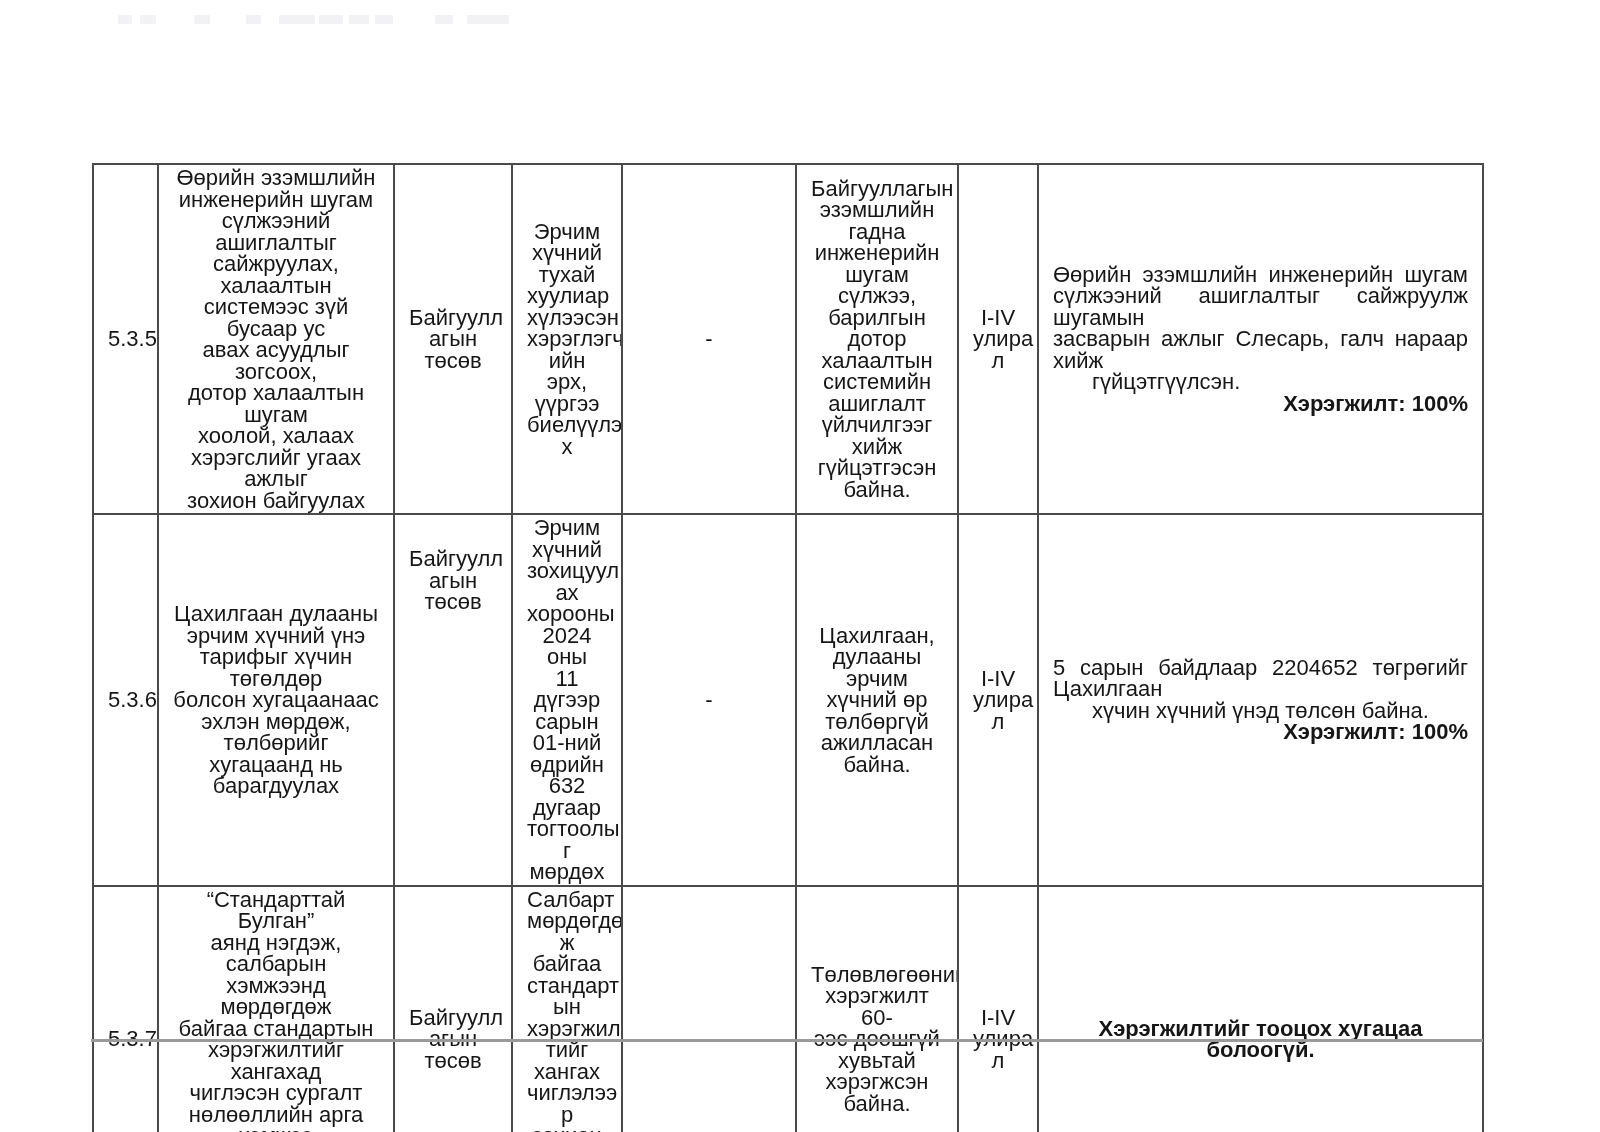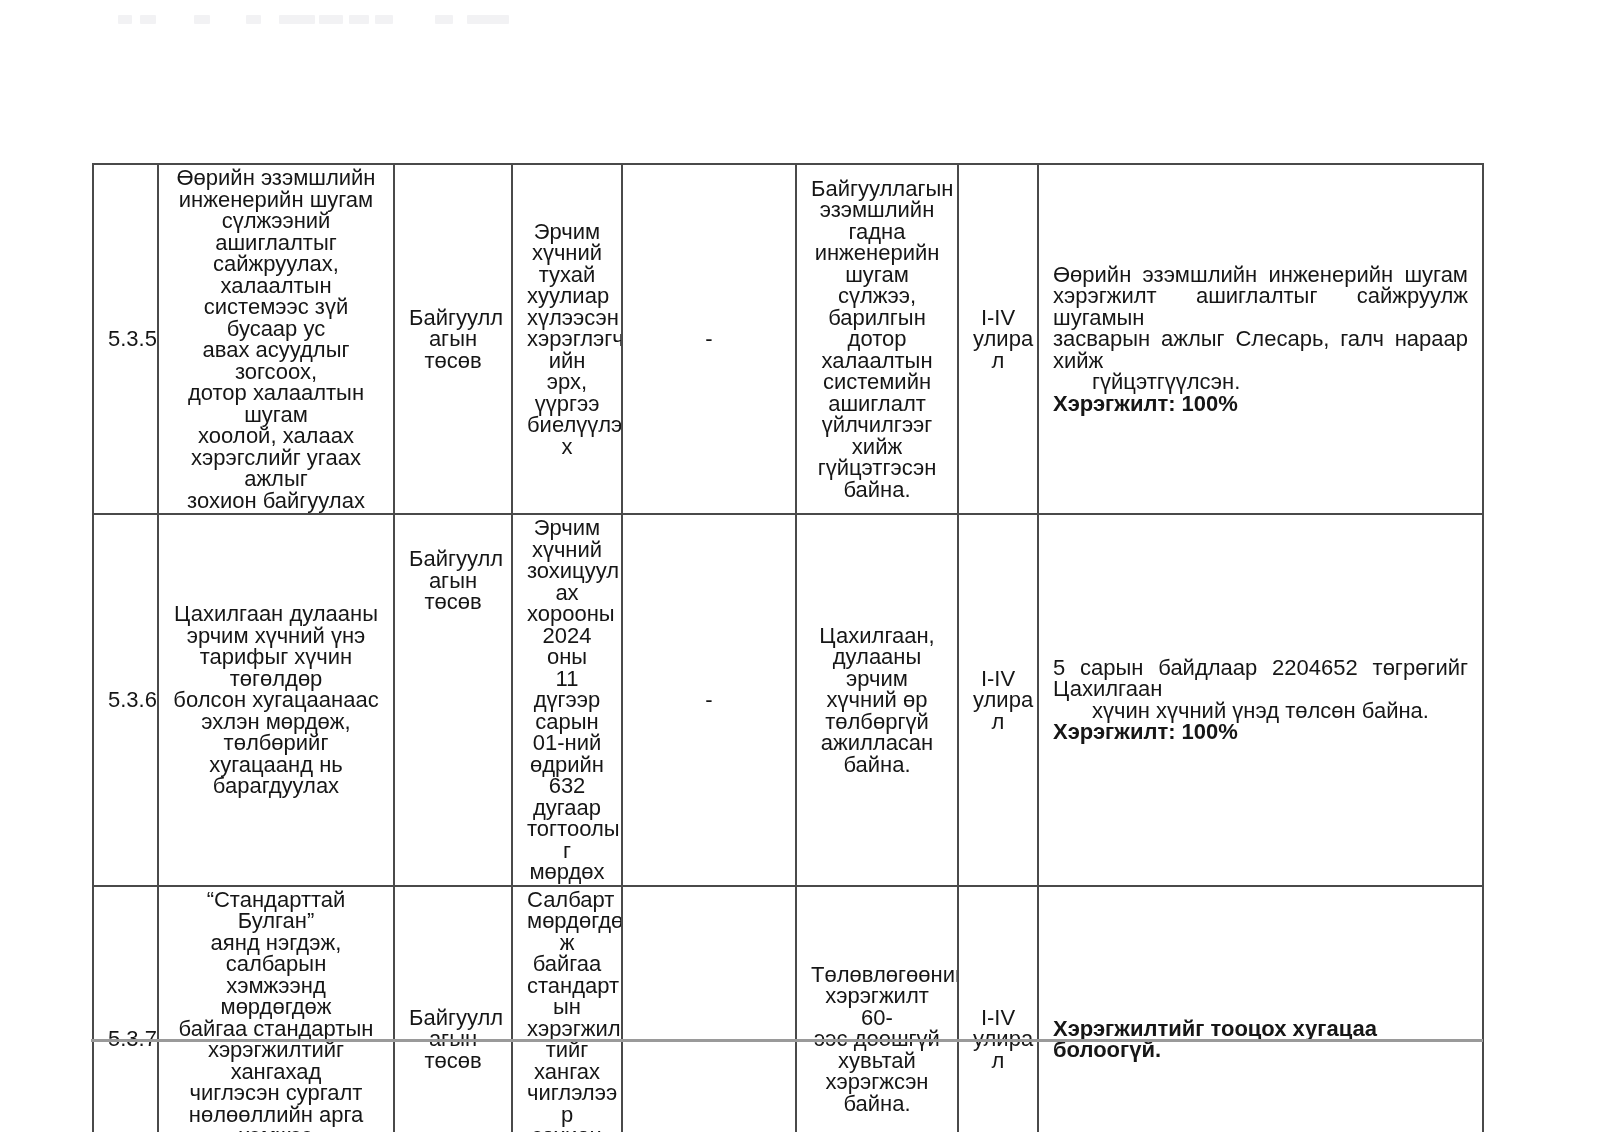--- a/index.html
+++ b/index.html
@@ -59,23 +59,24 @@
   .result-body > div {
     text-align: justify;
     text-align-last: justify;
   }
   .result-body > div:last-child {
     text-align-last: auto;
     margin-left: 39px;
   }
   .score {
     font-weight: bold;
-    text-align: left;
+    text-align: right;
   }
   .score.center {
+    text-align: center;
   }
   
   .table-bottom-rule {
     position: absolute;
     left: 91px;
     top: 1039px;
     width: 1392px;
     height: 3px;
     background: #9a9a9a;
   }
@@ -153,21 +154,21 @@
 үйлчилгээг
 хийж
 гүйцэтгэсэн
 байна.</td>
       <td class="prewrap">I-IV
 улира
 л</td>
       <td class="result-cell">
         <div class="result-body">
               <div>Өөрийн эзэмшлийн инженерийн шугам</div>
-              <div>хэрэгжилт ашиглалтыг сайжруулж шугамын</div>
+              <div>сүлжээний ашиглалтыг сайжруулж шугамын</div>
               <div>засварын ажлыг Слесарь, галч нараар хийж</div>
               <div>гүйцэтгүүлсэн.</div>
             </div>
         <div class="score">Хэрэгжилт: 100%</div>
       </td>
     </tr>
 
     <tr class="r2">
       <td>5.3.6</td>
       <td class="prewrap">Цахилгаан дулааны

